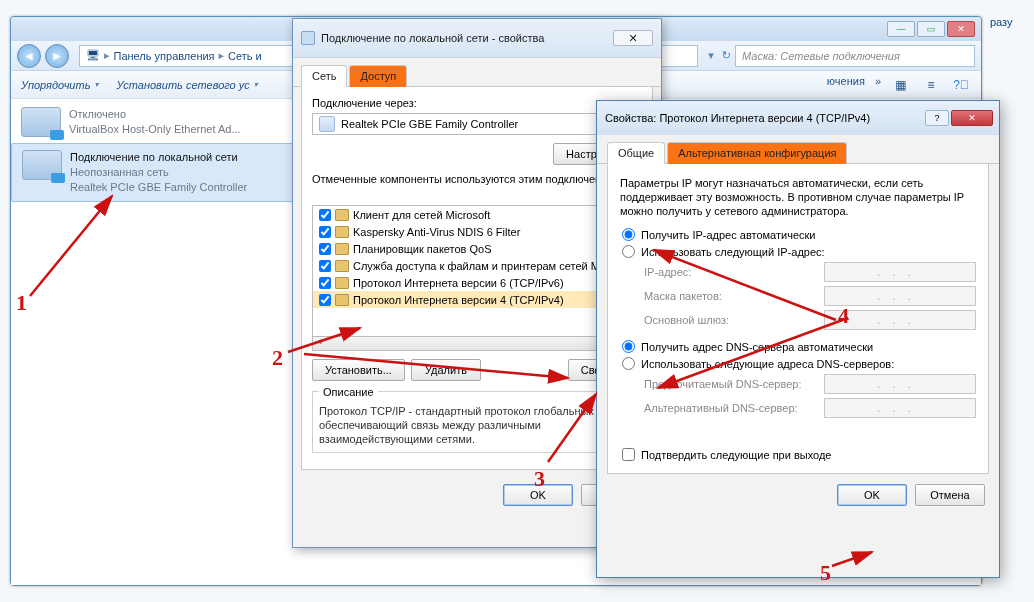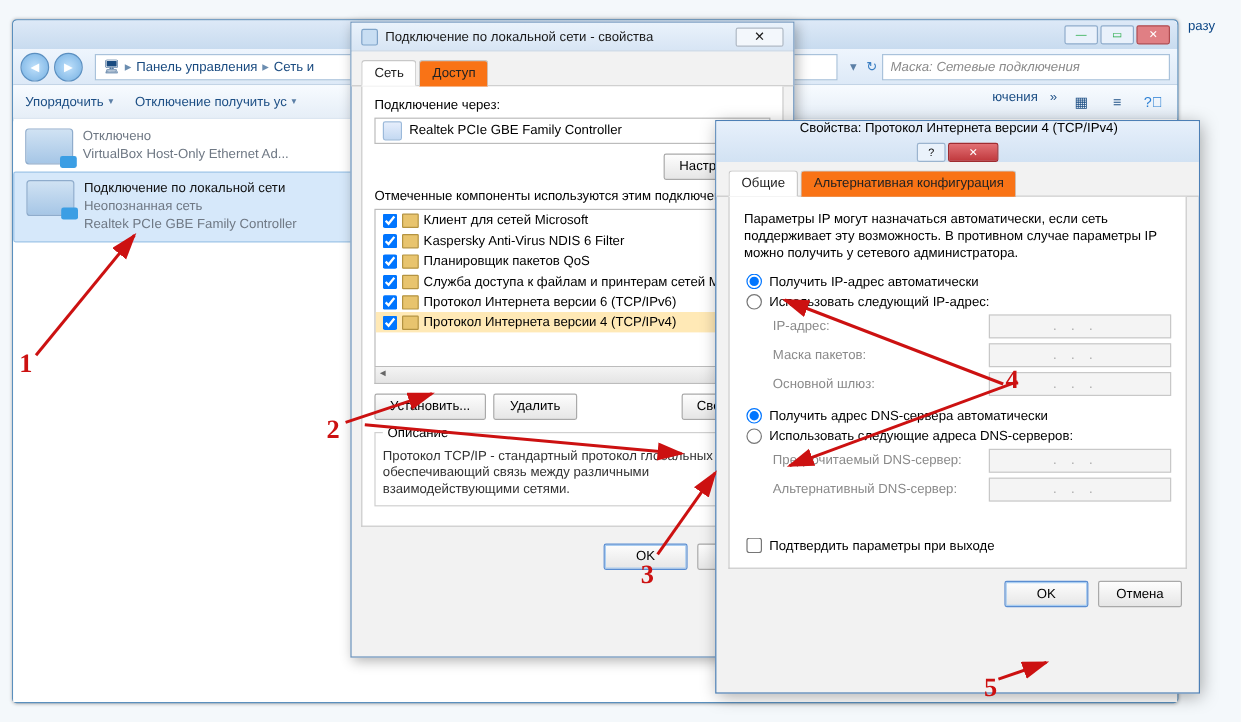--- a/index.html
+++ b/index.html
@@ -11,65 +11,65 @@
   .tb-close { background:#e07f84; border-color:#b04b50; color:#fff; }
 
   .navbar { height:30px; background:linear-gradient(#eef5fd,#dde9f7); display:flex; align-items:center; padding:0 6px; border-bottom:1px solid #c3d4e6;}
   .nav-arrow { width:24px; height:24px; border-radius:50%; background:radial-gradient(#bfe0fb,#75b0e2); border:1px solid #5b8fc0; display:flex; align-items:center; justify-content:center; color:#fff; margin-right:4px; font-size:12px;}
   .breadcrumb { flex:1; height:22px; border:1px solid #a9c2db; background:#fff; display:flex; align-items:center; padding:0 6px; margin:0 6px; color:#1a4b80; }
   .breadcrumb span { margin-right:4px; }
   .bc-sep { color:#6b8db0; }
   .search { width:240px; height:22px; border:1px solid #a9c2db; background:#fff; display:flex; align-items:center; padding:0 6px; color:#8a8a8a; font-style:italic;}
 
   .cmdbar { height:28px; background:linear-gradient(#f7fbff,#e6eef7); border-bottom:1px solid #d4e0ee; display:flex; align-items:center; padding:0 10px; color:#1d4f85; }
-  .cmdbar .cmd { margin-right:18px; display:flex; align-items:center;}
+  .cmdbar .cmd { margin-right:18px; display:flex; align-items:center;font-style:italic;}
   .cmdbar .cmd::after { content:"▾"; margin-left:4px; font-size:8px; color:#5b7fa6;}
   .cmd-right { margin-left:auto; display:flex; align-items:flex-start; gap:10px; color:#1d4f85;}
   .icon-btn { width:20px; height:20px; border:1px solid transparent; display:flex; align-items:center; justify-content:center; font-size:12px;}
 
   .content { position:absolute; top:84px; left:0; right:0; bottom:0; background:#fff; }
   .netitem { display:flex; align-items:flex-start; padding:6px 10px; }
   .netitem.selected { background:#d6e8fa; border:1px solid #9cc3e8; border-radius:2px; }
   .neticon { width:40px; height:30px; background:linear-gradient(#d0e2f3,#a6c6e6); border:1px solid #8faccc; border-radius:3px; margin-right:8px; position:relative;}
   .neticon::after { content:""; position:absolute; bottom:-4px; right:-4px; width:14px; height:10px; background:#3b9ee4; border-radius:2px;}
   .nettext { line-height:15px; }
   .nettext .t1 { color:#111; }
   .nettext .t2 { color:#6f7884; }
   .nettext .t3 { color:#6f7884; }
 
   
   .dlg1 { position:absolute; left:292px; top:18px; width:370px; height:530px; border:1px solid #6b93bd; background:#f2f2f2; box-shadow:2px 3px 10px rgba(0,0,0,.3); }
-  .dlg1 .titlebar2 { height:24px; background:linear-gradient(#eaf2fb,#d7e5f4); display:flex; align-items:center; padding:0 8px; font-size:11px; color:#1a1a1a; border-bottom:1px solid #c2d3e5;}
+  .dlg1 .titlebar2 { height:39px; background:linear-gradient(#eaf2fb,#d7e5f4); display:flex; align-items:center; padding:0 8px; font-size:11px; color:#1a1a1a; border-bottom:1px solid #c2d3e5;}
   .titlebar2 .spacer { flex:1; }
   .titlebar2 .x { width:40px; height:16px; border:1px solid #b0b9c5; border-radius:2px; background:#f3f7fc; display:flex; align-items:center; justify-content:center;}
   .titlebar2 .icon { width:14px; height:14px; margin-right:6px; border:1px solid #7fa4c9; background:#c8def3; border-radius:2px;}
   .tabs { display:flex; background:#f2f2f2; border-bottom:1px solid #c8c8c8; padding:6px 8px 0 8px;}
   .tab { padding:4px 10px; border:1px solid #c8c8c8; border-bottom:none; background:#f97316; margin-right:2px; border-radius:3px 3px 0 0; color:#222; position:relative; top:1px;}
   .tab.active { background:#fff; border-bottom:1px solid #fff;}
   .dlg1 .body { background:#fff; margin:0 8px 8px 8px; border:1px solid #c8c8c8; border-top:none; padding:10px;}
   .groupbox { border:1px solid #d0d0d0; padding:6px; margin:6px 0;}
   .field { height:22px; border:1px solid #bcbcbc; background:#fff; display:flex; align-items:center; padding:0 6px; margin-top:4px;}
   .field .mini { width:16px; height:16px; margin-right:6px; background:linear-gradient(#e6eefc,#c4d9f2); border:1px solid #9bb9da; border-radius:2px;}
-  .list { border:1px solid #bcbcbc; background:#fff; height:132px; overflow:hidden; margin-top:4px;}
+  .list { border:1px solid #bcbcbc; background:#fff; height:132px; overflow:hidden; margin-top:20px;}
   .li { display:flex; align-items:center; height:17px; padding:0 4px; }
   .li.selected { background:#ffe9b6; }
   .li input[type=checkbox]{ margin:0 4px 0 2px; width:12px; height:12px;}
   .li .ic { width:14px; height:12px; margin-right:4px; background:#e8c46e; border:1px solid #b49341; border-radius:1px;}
   .scroll-ph { height:14px; border:1px solid #bcbcbc; border-top:none; background:linear-gradient(#f4f4f4,#e4e4e4); position:relative;}
   .scroll-ph::before { content:"◄"; position:absolute; left:2px; font-size:8px; color:#666;}
   .scroll-ph::after  { content:"►"; position:absolute; right:2px; font-size:8px; color:#666;}
   .btnrow { display:flex; gap:6px; margin-top:8px;}
   .btn { height:22px; border:1px solid #a9a9a9; background:linear-gradient(#fdfdfd,#e6e6e6); border-radius:2px; display:flex; align-items:center; justify-content:center; padding:0 12px; min-width:70px;}
   .btn.def { border-color:#5a8dd1; box-shadow:0 0 0 1px #a9cdf1 inset;}
   .desc { margin-top:8px; color:#333; line-height:14px;}
   .dlg1 .footer { display:flex; justify-content:flex-end; gap:8px; padding:6px 10px 10px 0;}
 
   
   .dlg2 { position:absolute; left:596px; top:100px; width:404px; height:478px; border:1px solid #4d7fb5; background:#f2f2f2; box-shadow:2px 3px 14px rgba(0,0,0,.35);}
-  .dlg2 .titlebar3 { height:34px; background:linear-gradient(#e7f0fb,#d2e2f3); display:flex; align-items:center; padding:0 6px;flex-direction:column; }
+  .dlg2 .titlebar3 { height:34px; background:linear-gradient(#e7f0fb,#d2e2f3); display:flex; align-items:center; padding:0 6px; }
   .titlebar3 .t { flex:1; padding-left:2px;}
   .titlebar3 .btns { display:flex; gap:2px;}
   .titlebar3 .b { width:24px; height:16px; border:1px solid #9bb4cf; border-radius:2px; background:#eaf2fb; display:flex; align-items:center; justify-content:center; font-size:9px;}
   .titlebar3 .b.close { background:linear-gradient(#e27074,#c0393d); border-color:#a02c30; color:#fff; width:42px;}
   .dlg2 .tabs { padding:6px 10px 0 10px;}
   .dlg2 .body { background:#fff; margin:0 10px 10px 10px; border:1px solid #c8c8c8; border-top:none; padding:12px;}
   .info { line-height:14px; margin-bottom:10px;}
   .radio-row { display:flex; align-items:center; margin:4px 0;}
   .radio-row input { margin:0 6px 0 2px;}
   .ipgrid { margin:4px 0 10px 24px;}
@@ -109,21 +109,21 @@
       <span>Сеть и</span>
     </div>
     <span style="margin:0 4px;color:#5b7fa6">▾</span>
     <span style="margin:0 4px;color:#3b7fc3">↻</span>
     <div class="search">
       <span>Маска: Сетевые подключения</span>
     </div>
   </div>
   <div class="cmdbar">
     <div class="cmd">Упорядочить</div>
-    <div class="cmd" style="--x:1">Отключение получить ус</div>
+    <div class="cmd" style="--x:1">Установить сетевого ус</div>
     <div class="cmd-right">
       <span>ючения</span>
       <span>»</span>
       <div class="icon-btn">▦</div>
       <div class="icon-btn">≡</div>
       <div class="icon-btn" style="color:#2a7fd4;">?⃝</div>
     </div>
   </div>
   <div class="content">
     <div class="netitem">
@@ -264,21 +264,21 @@
           <div class="ipbox">...</div>
         </div>
       <div class="iprow">
           <div class="lab">Альтернативный DNS-сервер:</div>
           <div class="ipbox">...</div>
         </div>
     </div>
     <div style="display:flex;align-items:center;margin-top:14px;">
       <div class="chk-row" style="flex:1;">
         <input type="checkbox" style="">
-        <span>Подтвердить параметры при выходе</span>
+        <span>Подтвердить следующие при выходе</span>
       </div>
     </div>
   </div>
   <div class="footer">
     <div class="btn def">OK</div>
     <div class="btn">Отмена</div>
   </div>
 </div>
 
 <div class="num" style="left:16px; top:290px;">1</div>

